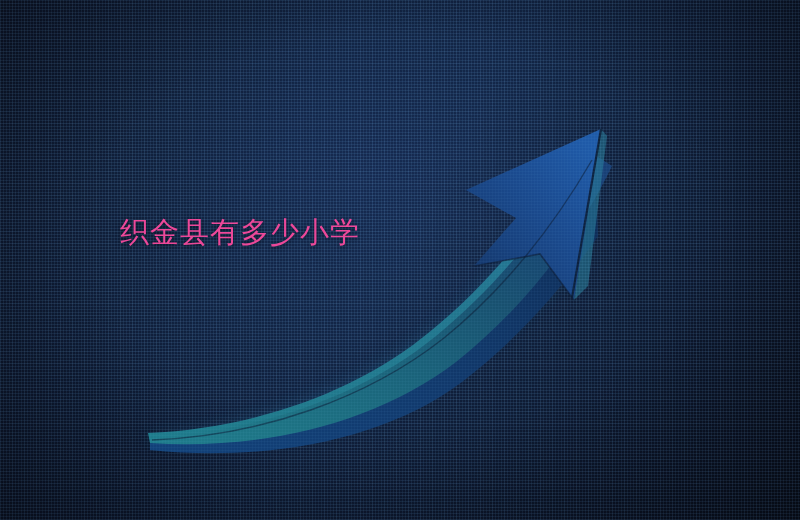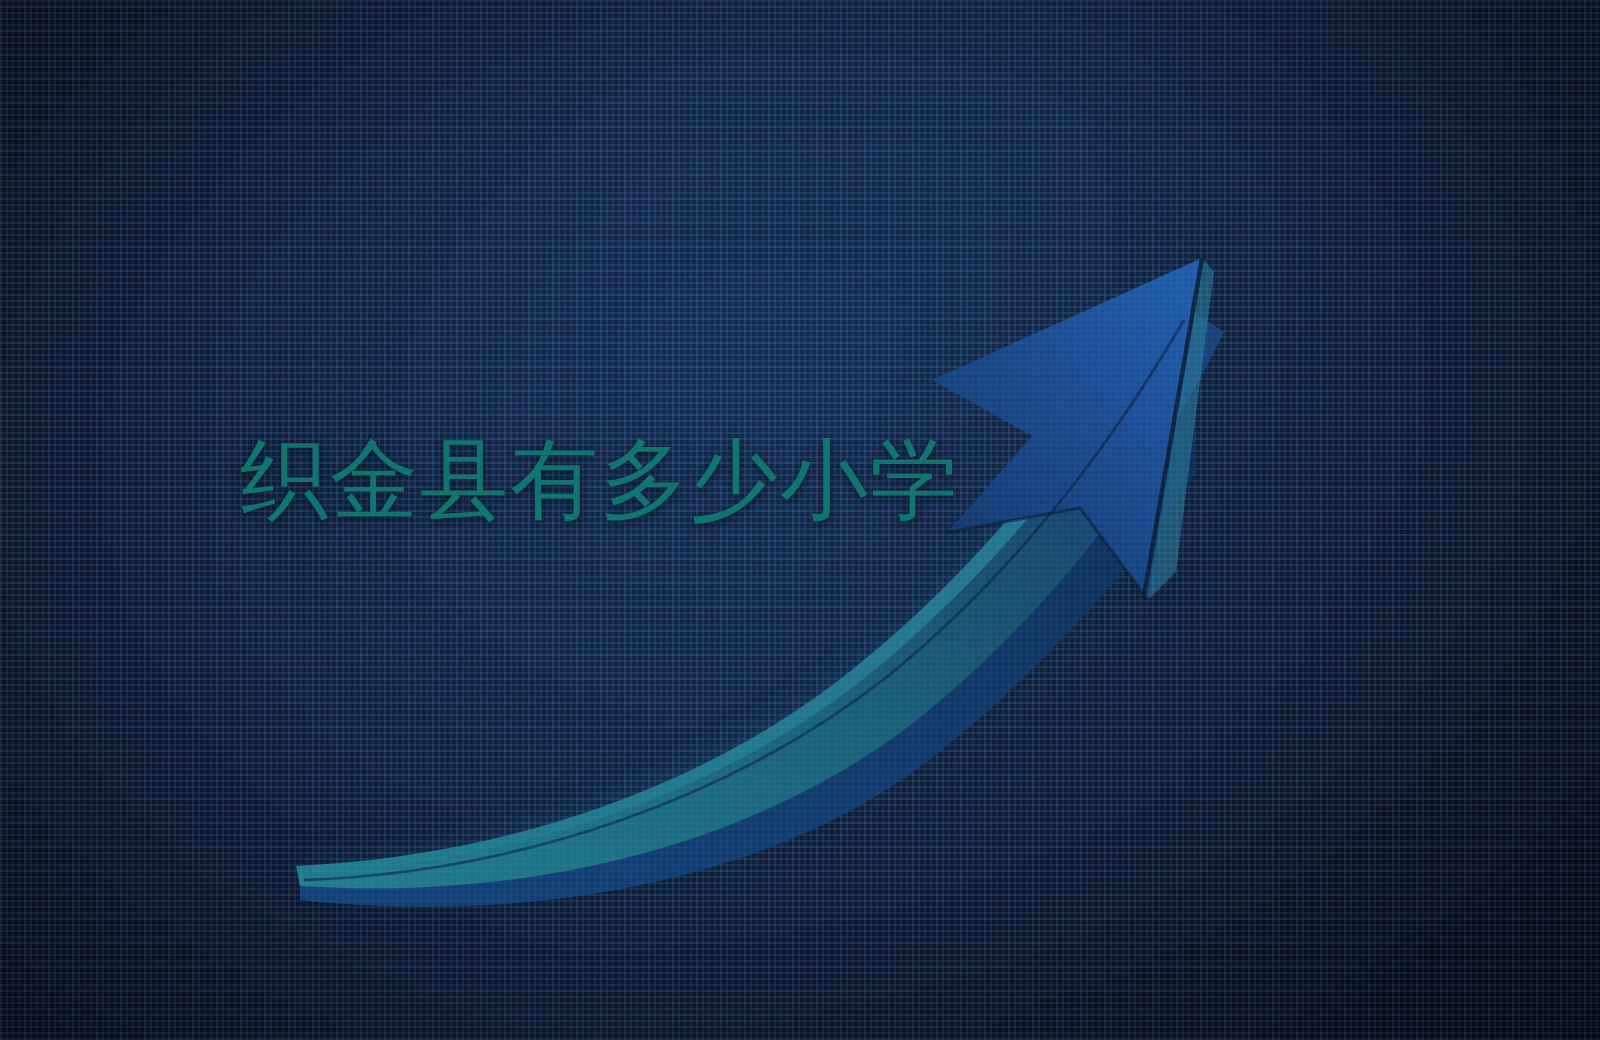--- a/index.html
+++ b/index.html
@@ -99,24 +99,24 @@
   #arrow-layer {
     position: absolute;
     inset: 0;
   }
 
   
   #headline {
     position: absolute;
     left: 120px;
     top: 216px;
-    font-size: 44px;
+    font-size: 29px;
     line-height: 1.12;
     letter-spacing: 1px;
-    color: #0f766e;
+    color: #ec4899;
     white-space: nowrap;
     text-shadow: 0 1px 5px rgba(0,0,0,0.55);
     font-weight: 400;
   }
 </style>
 </head>
 <body>
 
 <div id="stage">
 

